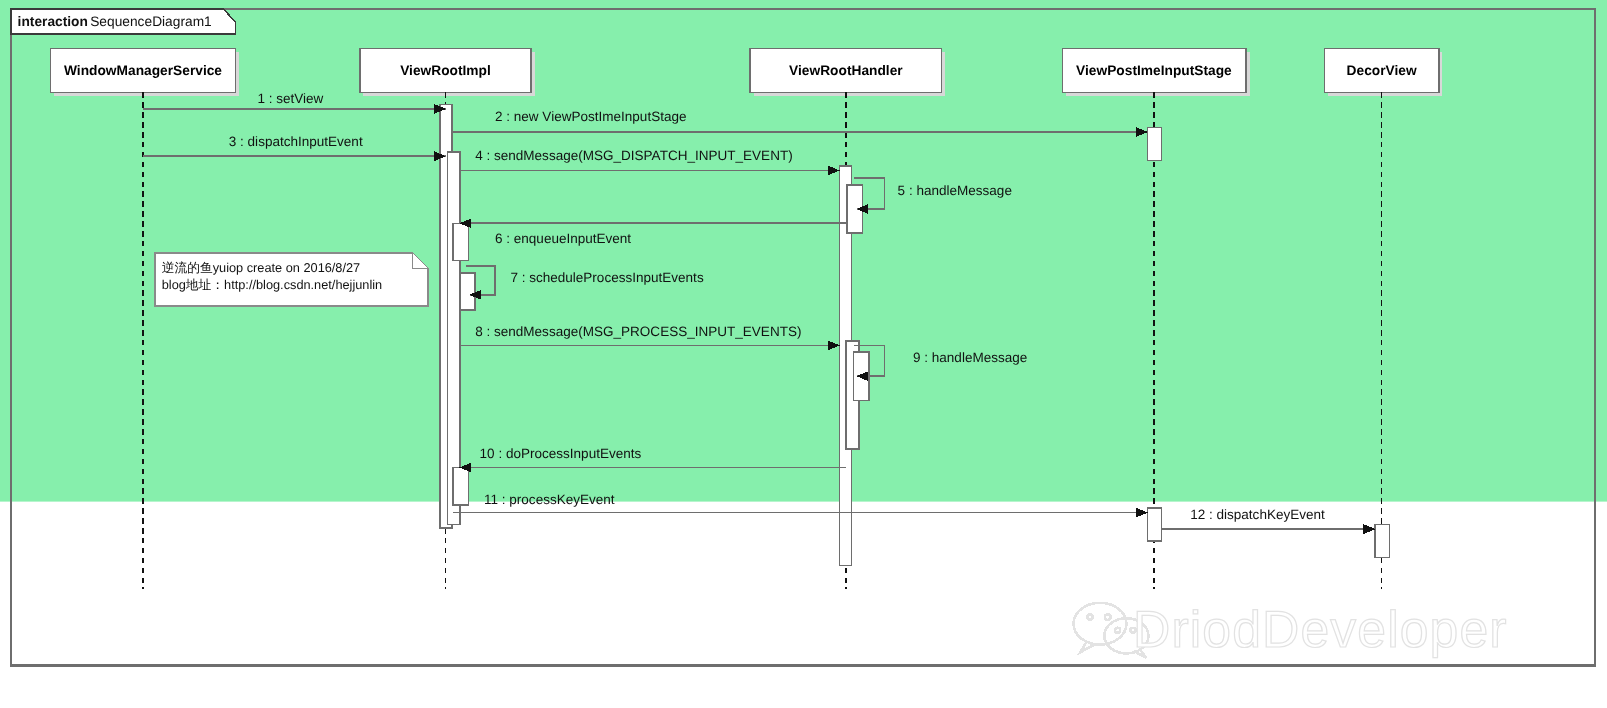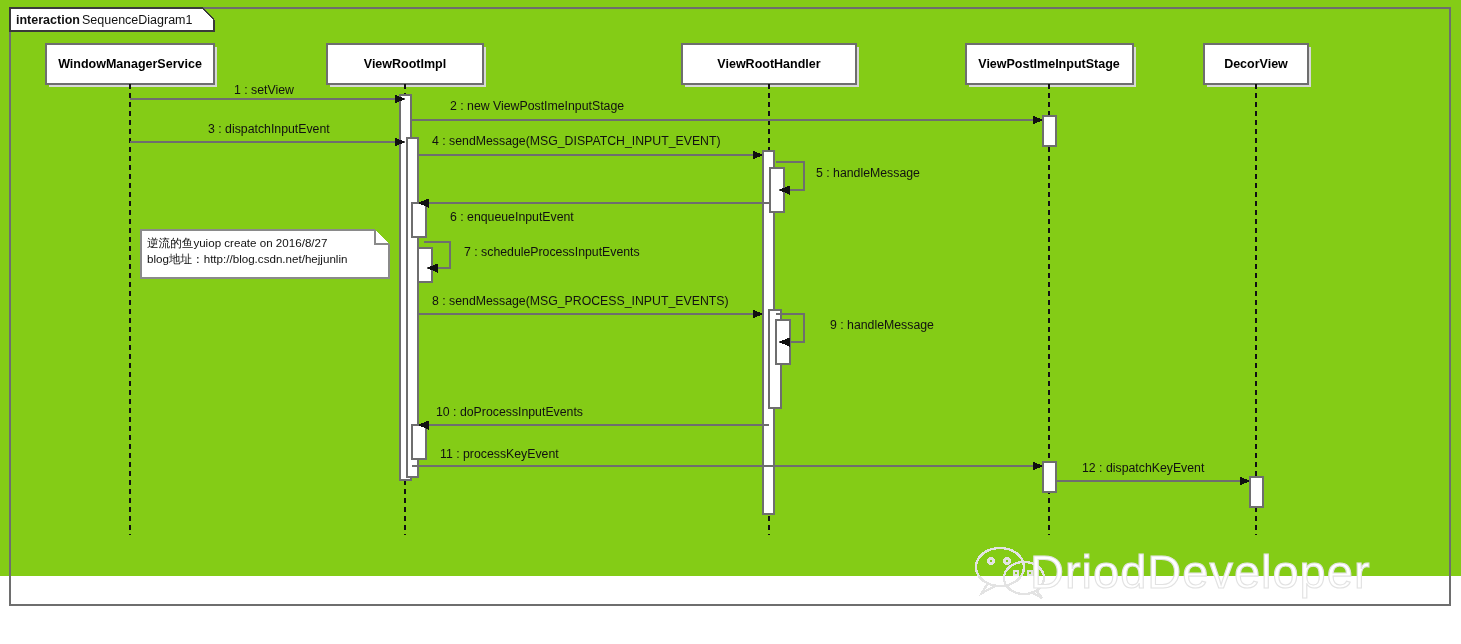--- a/index.html
+++ b/index.html
@@ -9,22 +9,22 @@
   }
   body {
     width: 1461px;
     height: 644px;
     font-family: "Liberation Sans", sans-serif;
     overflow: hidden;
   }
   #canvas {
     position: relative;
     width: 1461px;
-    height: 576px;
-    background: #84cc16;
+    height: 456px;
+    background: #86efac;
   }
   svg#diagram {
     position: absolute;
     left: 0;
     top: 0;
     width: 1461px;
     height: 644px;
     shape-rendering: crispEdges;
   }
   .frame-border {

